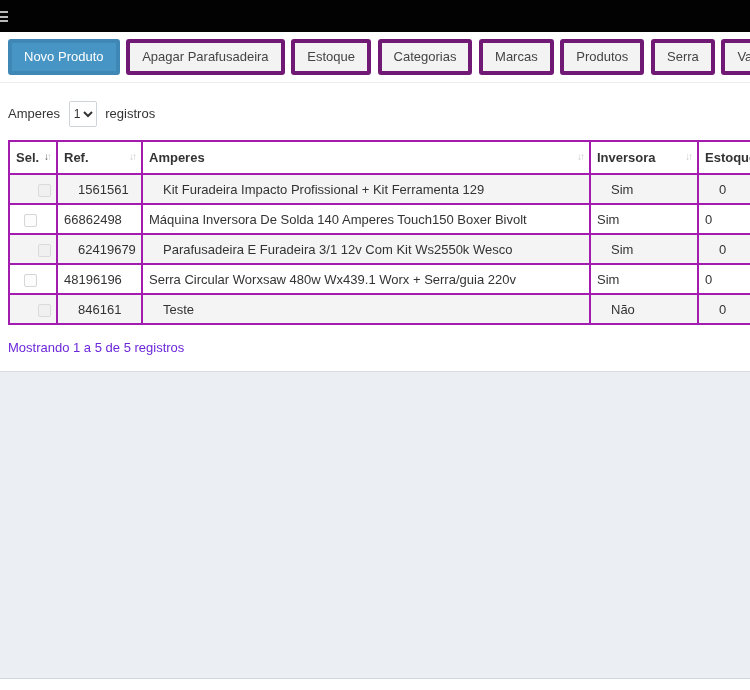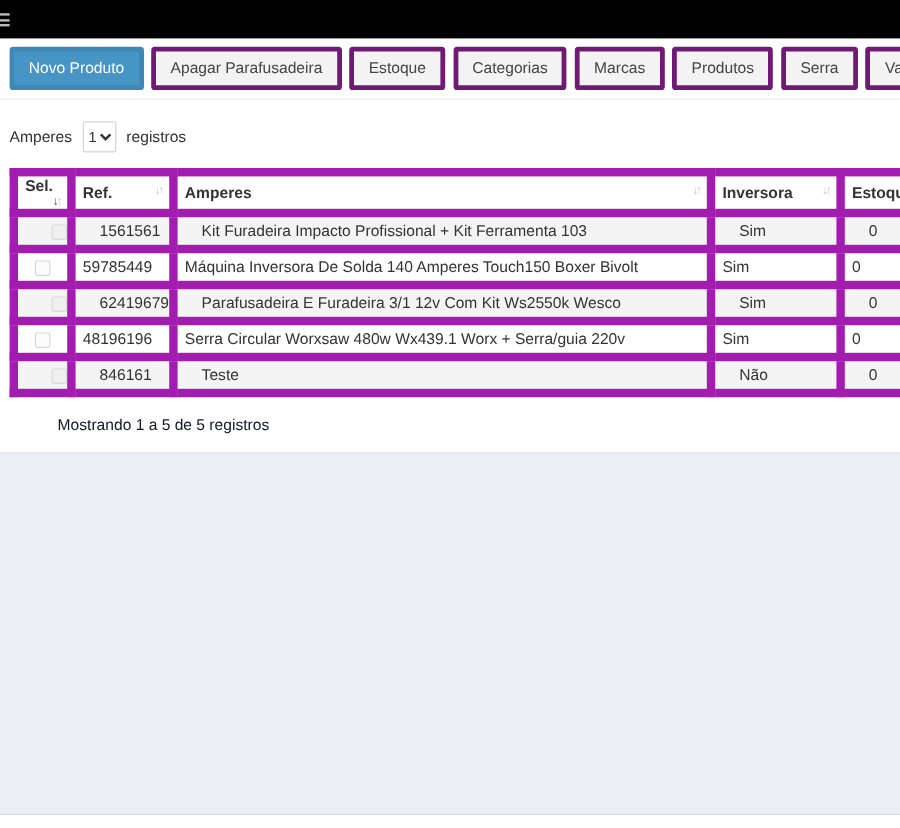--- a/index.html
+++ b/index.html
@@ -39,40 +39,40 @@
   .length-control { margin-bottom:13px; color:#333; }
   .length-control select {
     width:28px; height:26px; margin:0 5px; font-size:12px; color:#333;
     border:1px solid #cfd4da; border-radius:2px; background:#fff; font-family:inherit;
   }
 
   table.datatable {
     border-collapse:collapse; table-layout:fixed; width:790px; font-size:13px;
   }
   table.datatable th, table.datatable td {
-    border:7px solid #a21caf; padding:0 6px; text-align:left;
+    border:2px solid #a21caf; padding:0 6px; text-align:left;
     overflow:hidden; white-space:nowrap; color:#333;
   }
   table.datatable thead th { height:33px; font-weight:700; background:#fff; }
   table.datatable tbody td { height:30px; font-weight:400; }
   table.datatable tbody tr.odd td { background:#f4f4f4;padding-left:20px; }
   col.c-sel { width:48px; } col.c-ref { width:85px; } col.c-tit { width:448px; }
   col.c-des { width:108px; } col.c-est { width:101px; }
 
   .sort-icon { float:right; font-size:10px; letter-spacing:-2px; padding-top:1px; }
   .sort-icon .arr { color:#c9c9c9; font-weight:400; }
   .sort-icon .arr.active { color:#555; }
 
   .cb {
     appearance:none; -webkit-appearance:none; width:13px; height:13px; margin:0 0 0 8px;
     border:1px solid #d6d6d6; background:#fcfcfc; border-radius:2px; vertical-align:middle; cursor:pointer;
   }
   tr.odd .cb { background:#f0f0f0; border-color:#dadada; }
 
-  .table-info { margin-top:15px; color:#0f172a;margin-left:40px; }
+  .table-info { margin-top:15px; color:#6d28d9; }
 
   
   .main-footer { height:12px; background:#fff; border-top:1px solid #d2d6de; }
 </style>
 </head>
 <body>
 
 <div class="topbar">
   <div class="hamburger">
     <span></span>
@@ -136,27 +136,27 @@
             </th>
             <th>
               <span>Estoque</span>
             </th>
           </tr>
         </thead>
         <tbody>
           <tr class="odd">
             <td><input type="checkbox" class="cb" style=""></td>
             <td>1561561</td>
-            <td>Kit Furadeira Impacto Profissional + Kit Ferramenta 103</td>
+            <td>Kit Furadeira Impacto Profissional + Kit Ferramenta 129</td>
             <td>Sim</td>
             <td>0</td>
           </tr>
           <tr class="even">
             <td><input type="checkbox" class="cb" style=""></td>
-            <td>59785449</td>
+            <td>66862498</td>
             <td>Máquina Inversora De Solda 140 Amperes Touch150 Boxer Bivolt</td>
             <td>Sim</td>
             <td>0</td>
           </tr>
           <tr class="odd">
             <td><input type="checkbox" class="cb" style=""></td>
             <td>62419679</td>
             <td>Parafusadeira E Furadeira 3/1 12v Com Kit Ws2550k Wesco</td>
             <td>Sim</td>
             <td>0</td>

